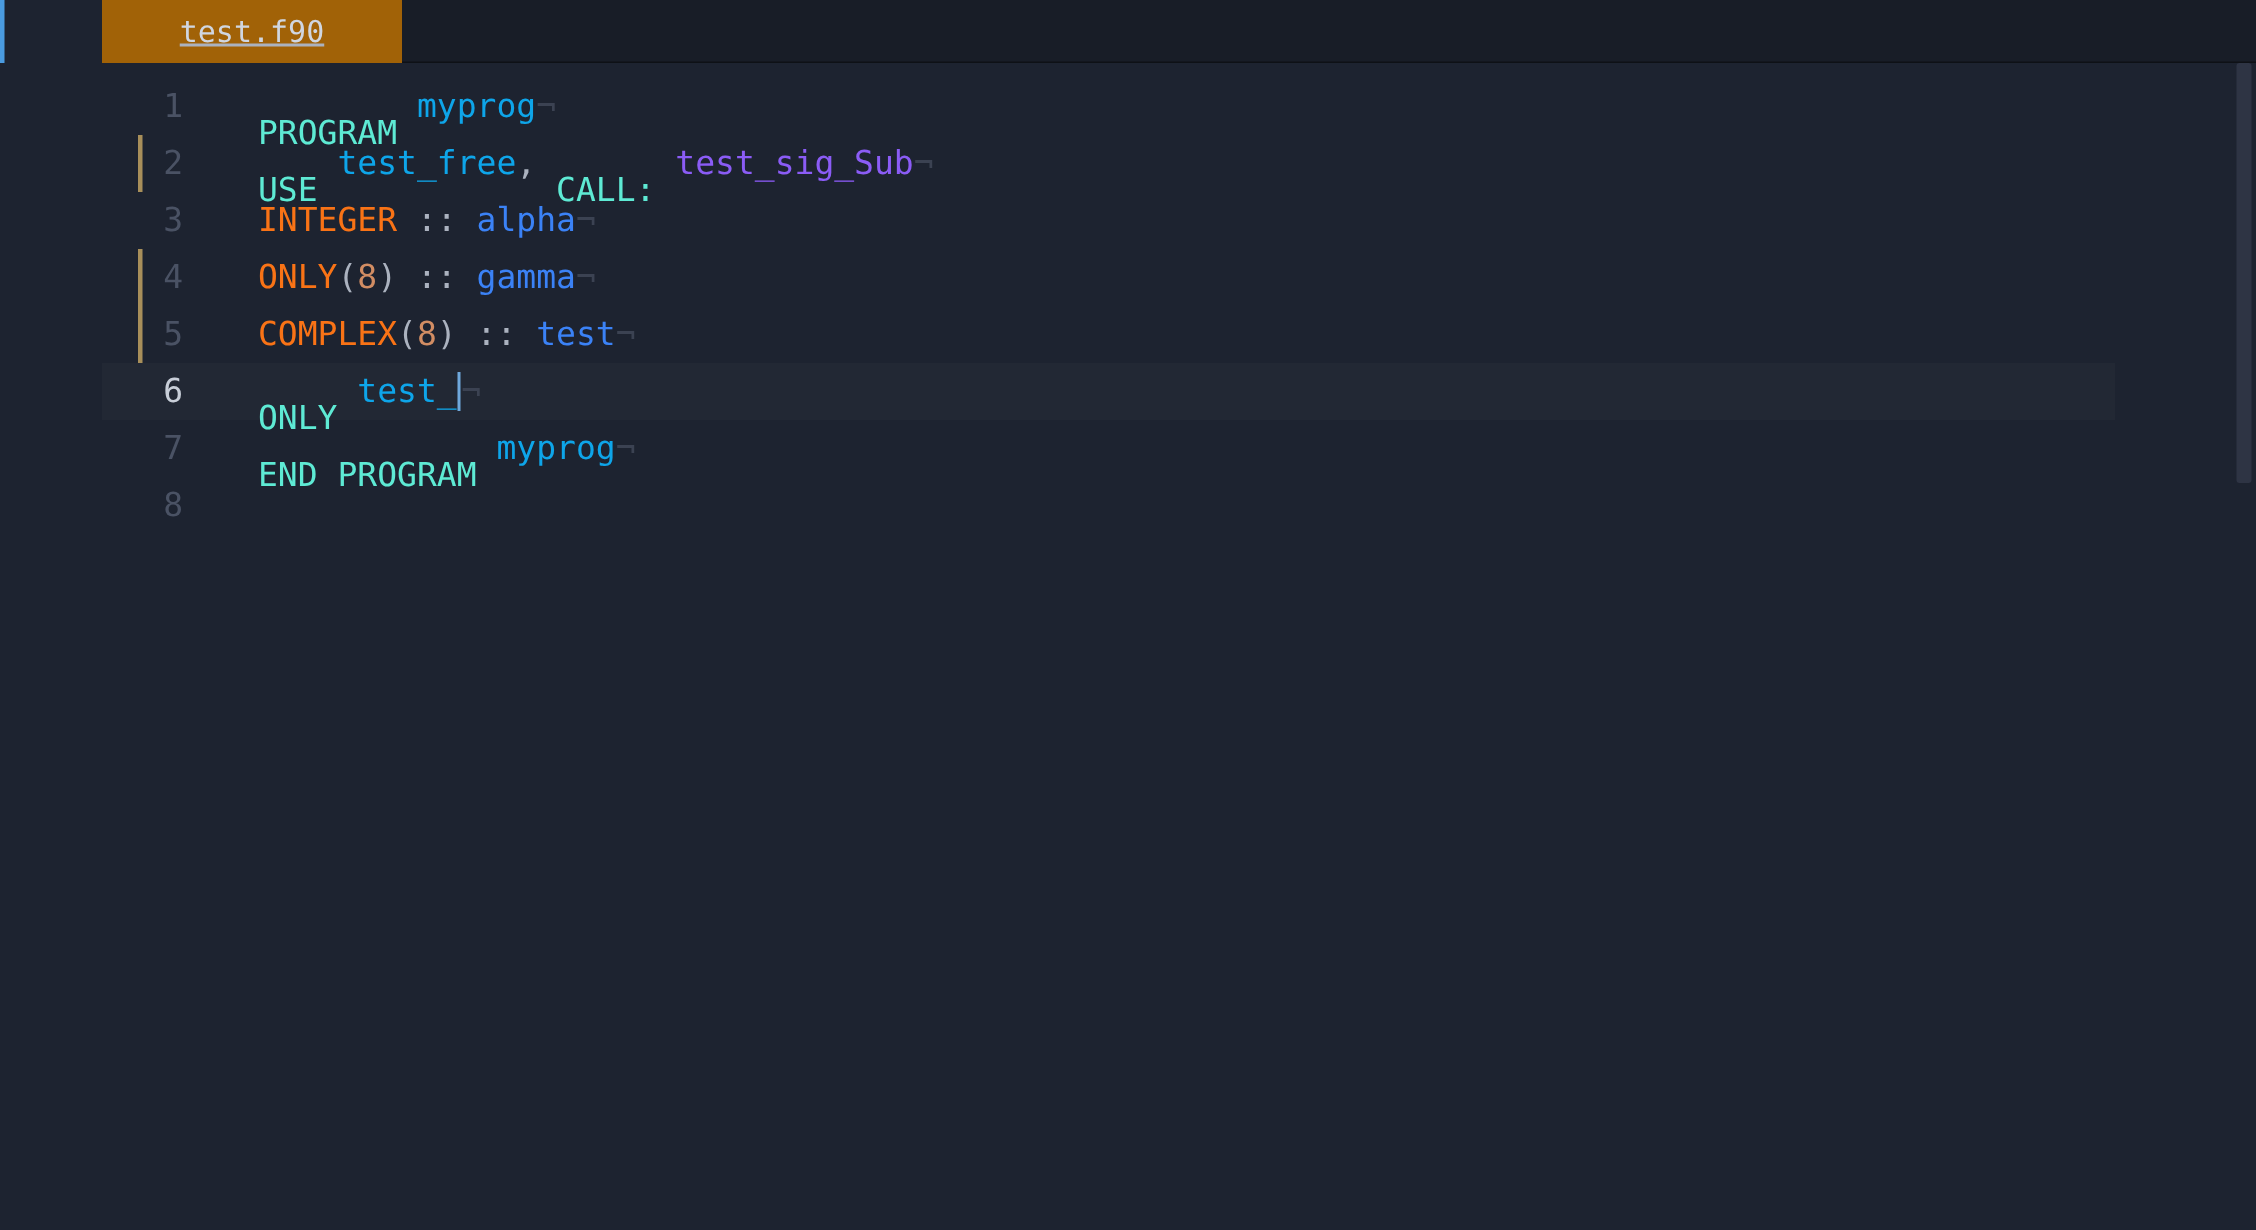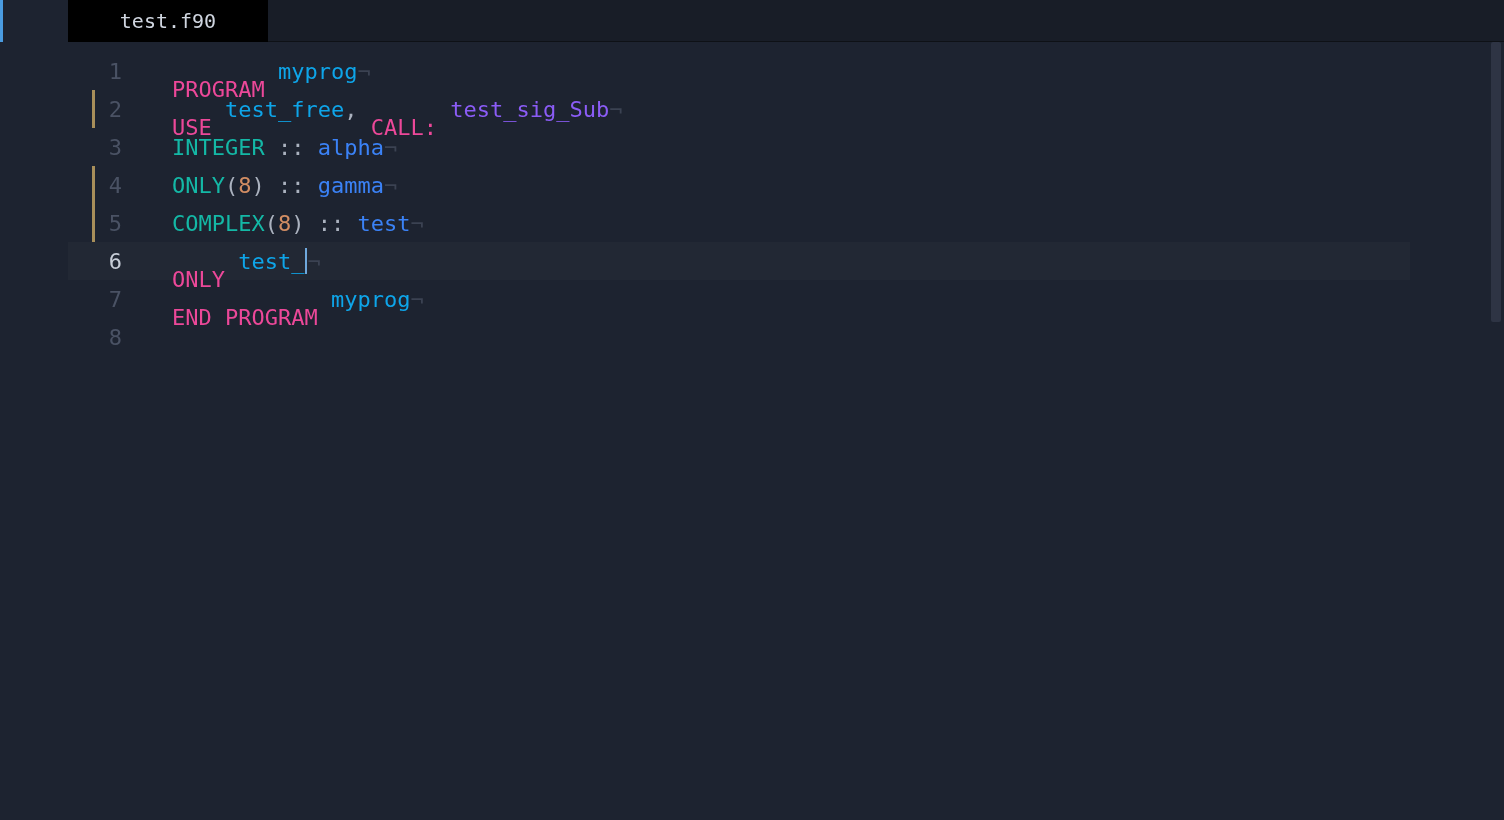--- a/index.html
+++ b/index.html
@@ -8,24 +8,25 @@
       height: 820px;
       background: #1d2330;
       font-family: Menlo, Monaco, Consolas, monospace;
       font-size: 22px;
       color: #abb2bf;
       overflow: hidden;
       position: relative;
     }
     .tab-bar {
       height: 42px;
-      background: #000000;
+      background: #a16207;
       display: flex;
       align-items: stretch;
       position: relative;
+      text-decoration: underline;
     }
     .tab-left-edge {
       width: 68px;
       height: 100%;
       border-left: 3px solid #4a9be0;
       background: #1d2330;
     }
     .tab {
       display: flex;
       align-items: center;
@@ -91,25 +92,25 @@
     }
     .code-indent {
       width: 40px;
     }
     .code-cell {
       display: flex;
       align-items: center;
       white-space: pre;
       position: relative;
     }
-    .kw { color: #ec4899; margin-top: 36px; }
+    .kw { color: #5eead4; margin-top: 36px; }
     .ident { color: #0ea5e9; }
     .literal { color: #d28d63; }
     .func { color: #8b5cf6; }
-    .type { color: #14b8a6; }
+    .type { color: #f97316; }
     .param { color: #3b82f6; }
     .punct { color: #abb2bf; }
     .comma { color: #abb2bf; }
     .ws-symbol { color: #3b4252; }
     .cursor {
       display: inline-block;
       width: 2px;
       height: 26px;
       background: #6fa8dc;
       vertical-align: middle;

